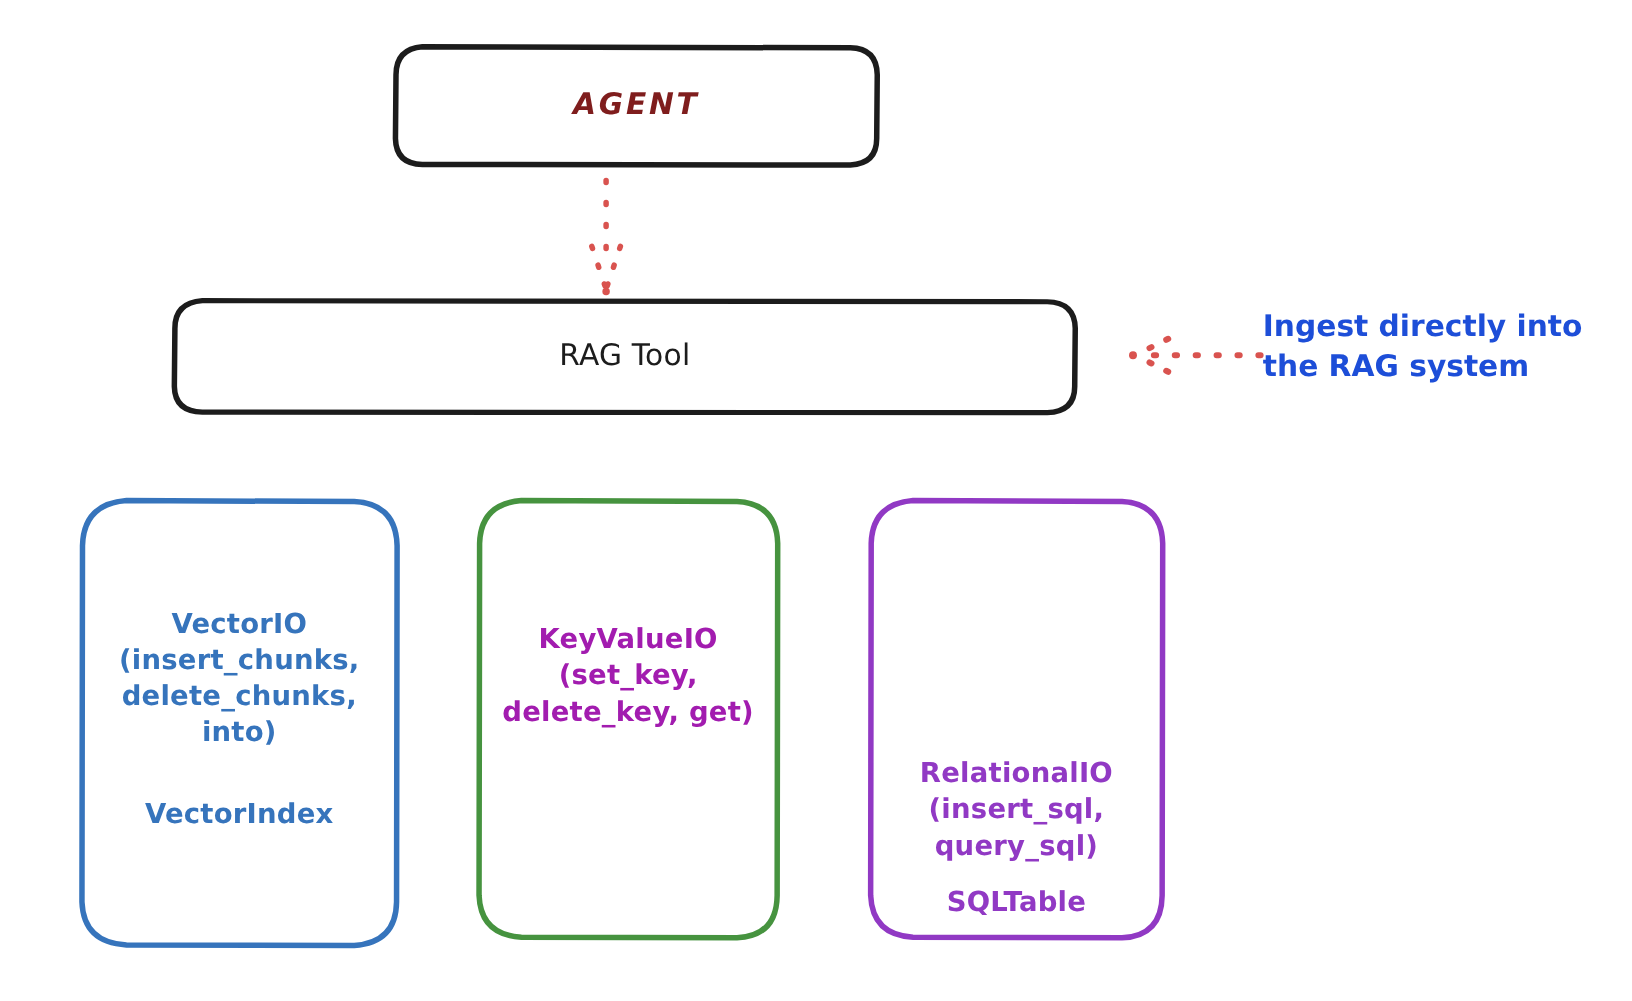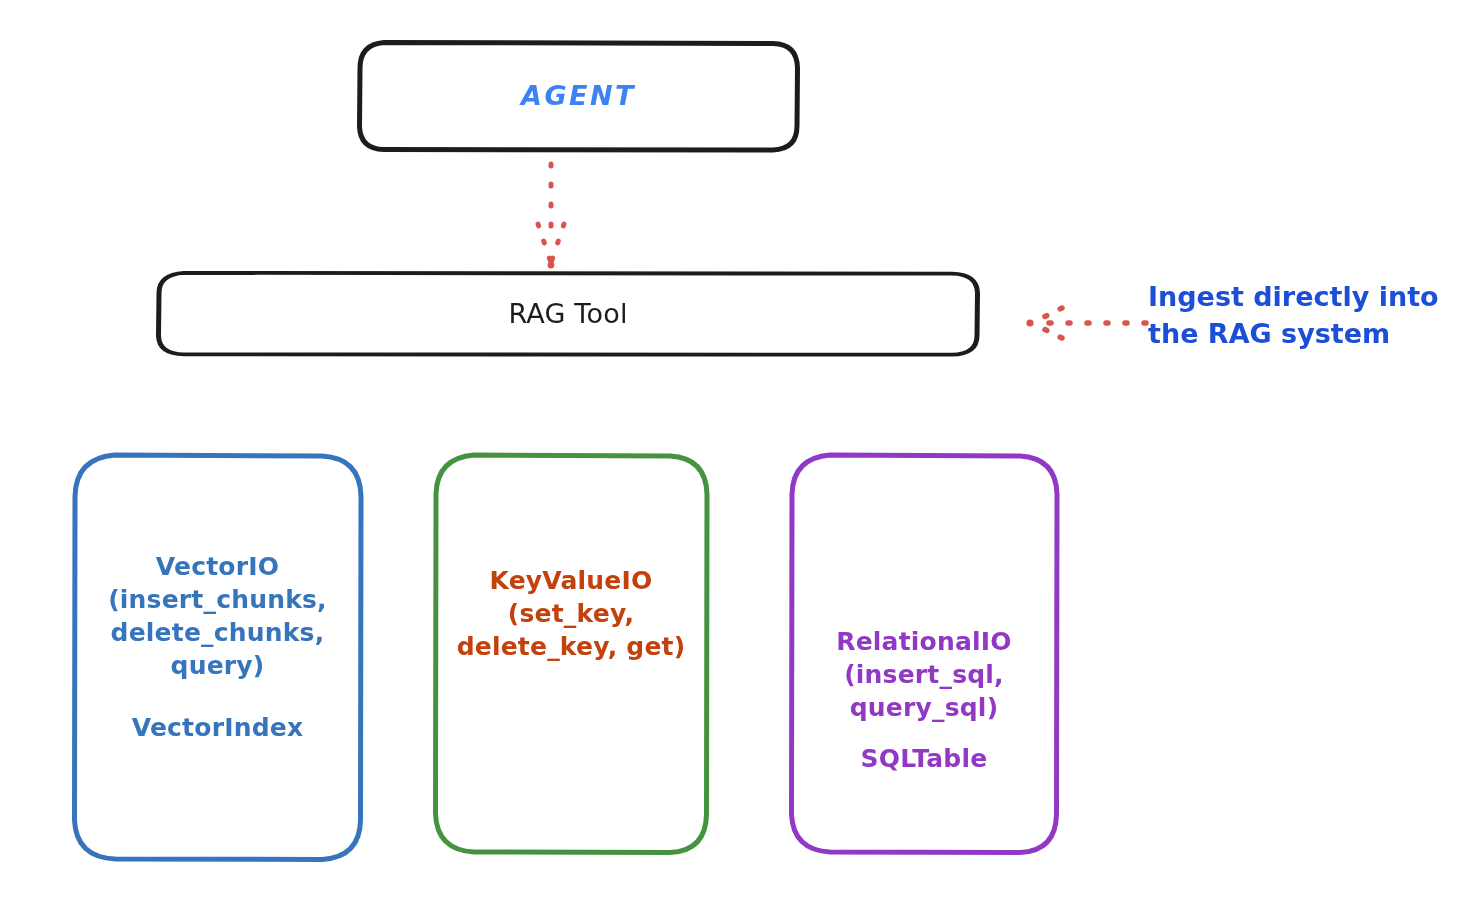--- a/index.html
+++ b/index.html
@@ -46,64 +46,64 @@
   }
 
   
   #agent-box {
     left: 357px;  top: 40px;  width: 443px;  height: 113px;
   }
   #agent-box .box-label {
     font-size: 27px;
     font-style: italic;
     font-weight: 700;
-    color: #3b82f6;
+    color: #7f1d1d;
     letter-spacing: 2.5px;
     font-family: "DejaVu Sans", sans-serif;
   }
 
   #rag-tool-box {
-    left: 156px;  top: 271px;  width: 824px;  height: 86px; border-radius: 22px;
+    left: 156px;  top: 271px;  width: 824px;  height: 107px; border-radius: 22px;
   }
   #rag-tool-box .box-label {
     font-size: 27px;
     font-weight: 500;
     color: #1c1c1c;
     font-family: "DejaVu Sans", sans-serif;
   }
 
   #vector-io-box {
     left: 71px;  top: 452px;  width: 293px;  height: 411px;
     align-items: flex-start;
   }
   #key-value-io-box {
     left: 432px; top: 452px;  width: 278px;  height: 404px;
     align-items: flex-start;
   }
   #relational-io-box {
     left: 788px; top: 452px;  width: 272px;  height: 404px;
-    align-items: center;
+    align-items: flex-end;
   }
 
   .store-label {
     font-size: 25px;
     font-weight: 600;
     line-height: 1.32;
     white-space: pre-line;
   }
   .store-index {
     font-size: 25px;
     font-weight: 600;
     display: block;
   }
   #vector-io-box .box-label   { color: #3674bc; padding-top: 78px; }
-  #key-value-io-box .box-label{ color: #c2410c; padding-top: 92px; }
+  #key-value-io-box .box-label{ color: #a21caf; padding-top: 92px; }
   #relational-io-box .box-label{ color: #9139c4; padding-top: 92px; }
 
-  #vector-io-box .store-index    { margin-top: 30px; }
+  #vector-io-box .store-index    { margin-top: 42px; }
   #key-value-io-box .store-index { margin-top: 48px; }
   #relational-io-box .store-index{ margin-top: 19px; }
 
   
   .arrow-svg {
     position: absolute;
     overflow: visible;
     pointer-events: none;
   }
   #agent-to-rag-arrow { left: 500px; top: 160px; width: 110px; height: 112px; }
@@ -161,21 +161,21 @@
 the RAG system</div>
 
   <div class="box" id="vector-io-box">
     <svg class="frame" viewBox="0 0 293 411" preserveAspectRatio="none">
       <path d="M 44,3 L 251,4 Q 289,6 290,44 L 289.5,368 Q 289,405 251,407.5 L 44,407 Q 5,405 3.5,368 L 4,44 Q 5,6 44,3 Z" fill="none" stroke="#3674bc" stroke-width="5" stroke-linecap="round" stroke-linejoin="round"></path>
     </svg>
     <div class="box-label">
       <span class="store-label">VectorIO
 (insert_chunks,
 delete_chunks,
-query)</span>
+into)</span>
       <span class="store-index">VectorIndex</span>
     </div>
   </div>
 
   <div class="box" id="key-value-io-box">
     <svg class="frame" viewBox="0 0 278 404" preserveAspectRatio="none">
       <path d="M 42,3 L 238,4 Q 274,6 275,42 L 274.5,362 Q 274,399 238,400.5 L 42,400 Q 5,398 3.5,362 L 4,42 Q 5,6 42,3 Z" fill="none" stroke="#46933f" stroke-width="5" stroke-linecap="round" stroke-linejoin="round"></path>
     </svg>
     <div class="box-label">
       <span class="store-label">KeyValueIO

